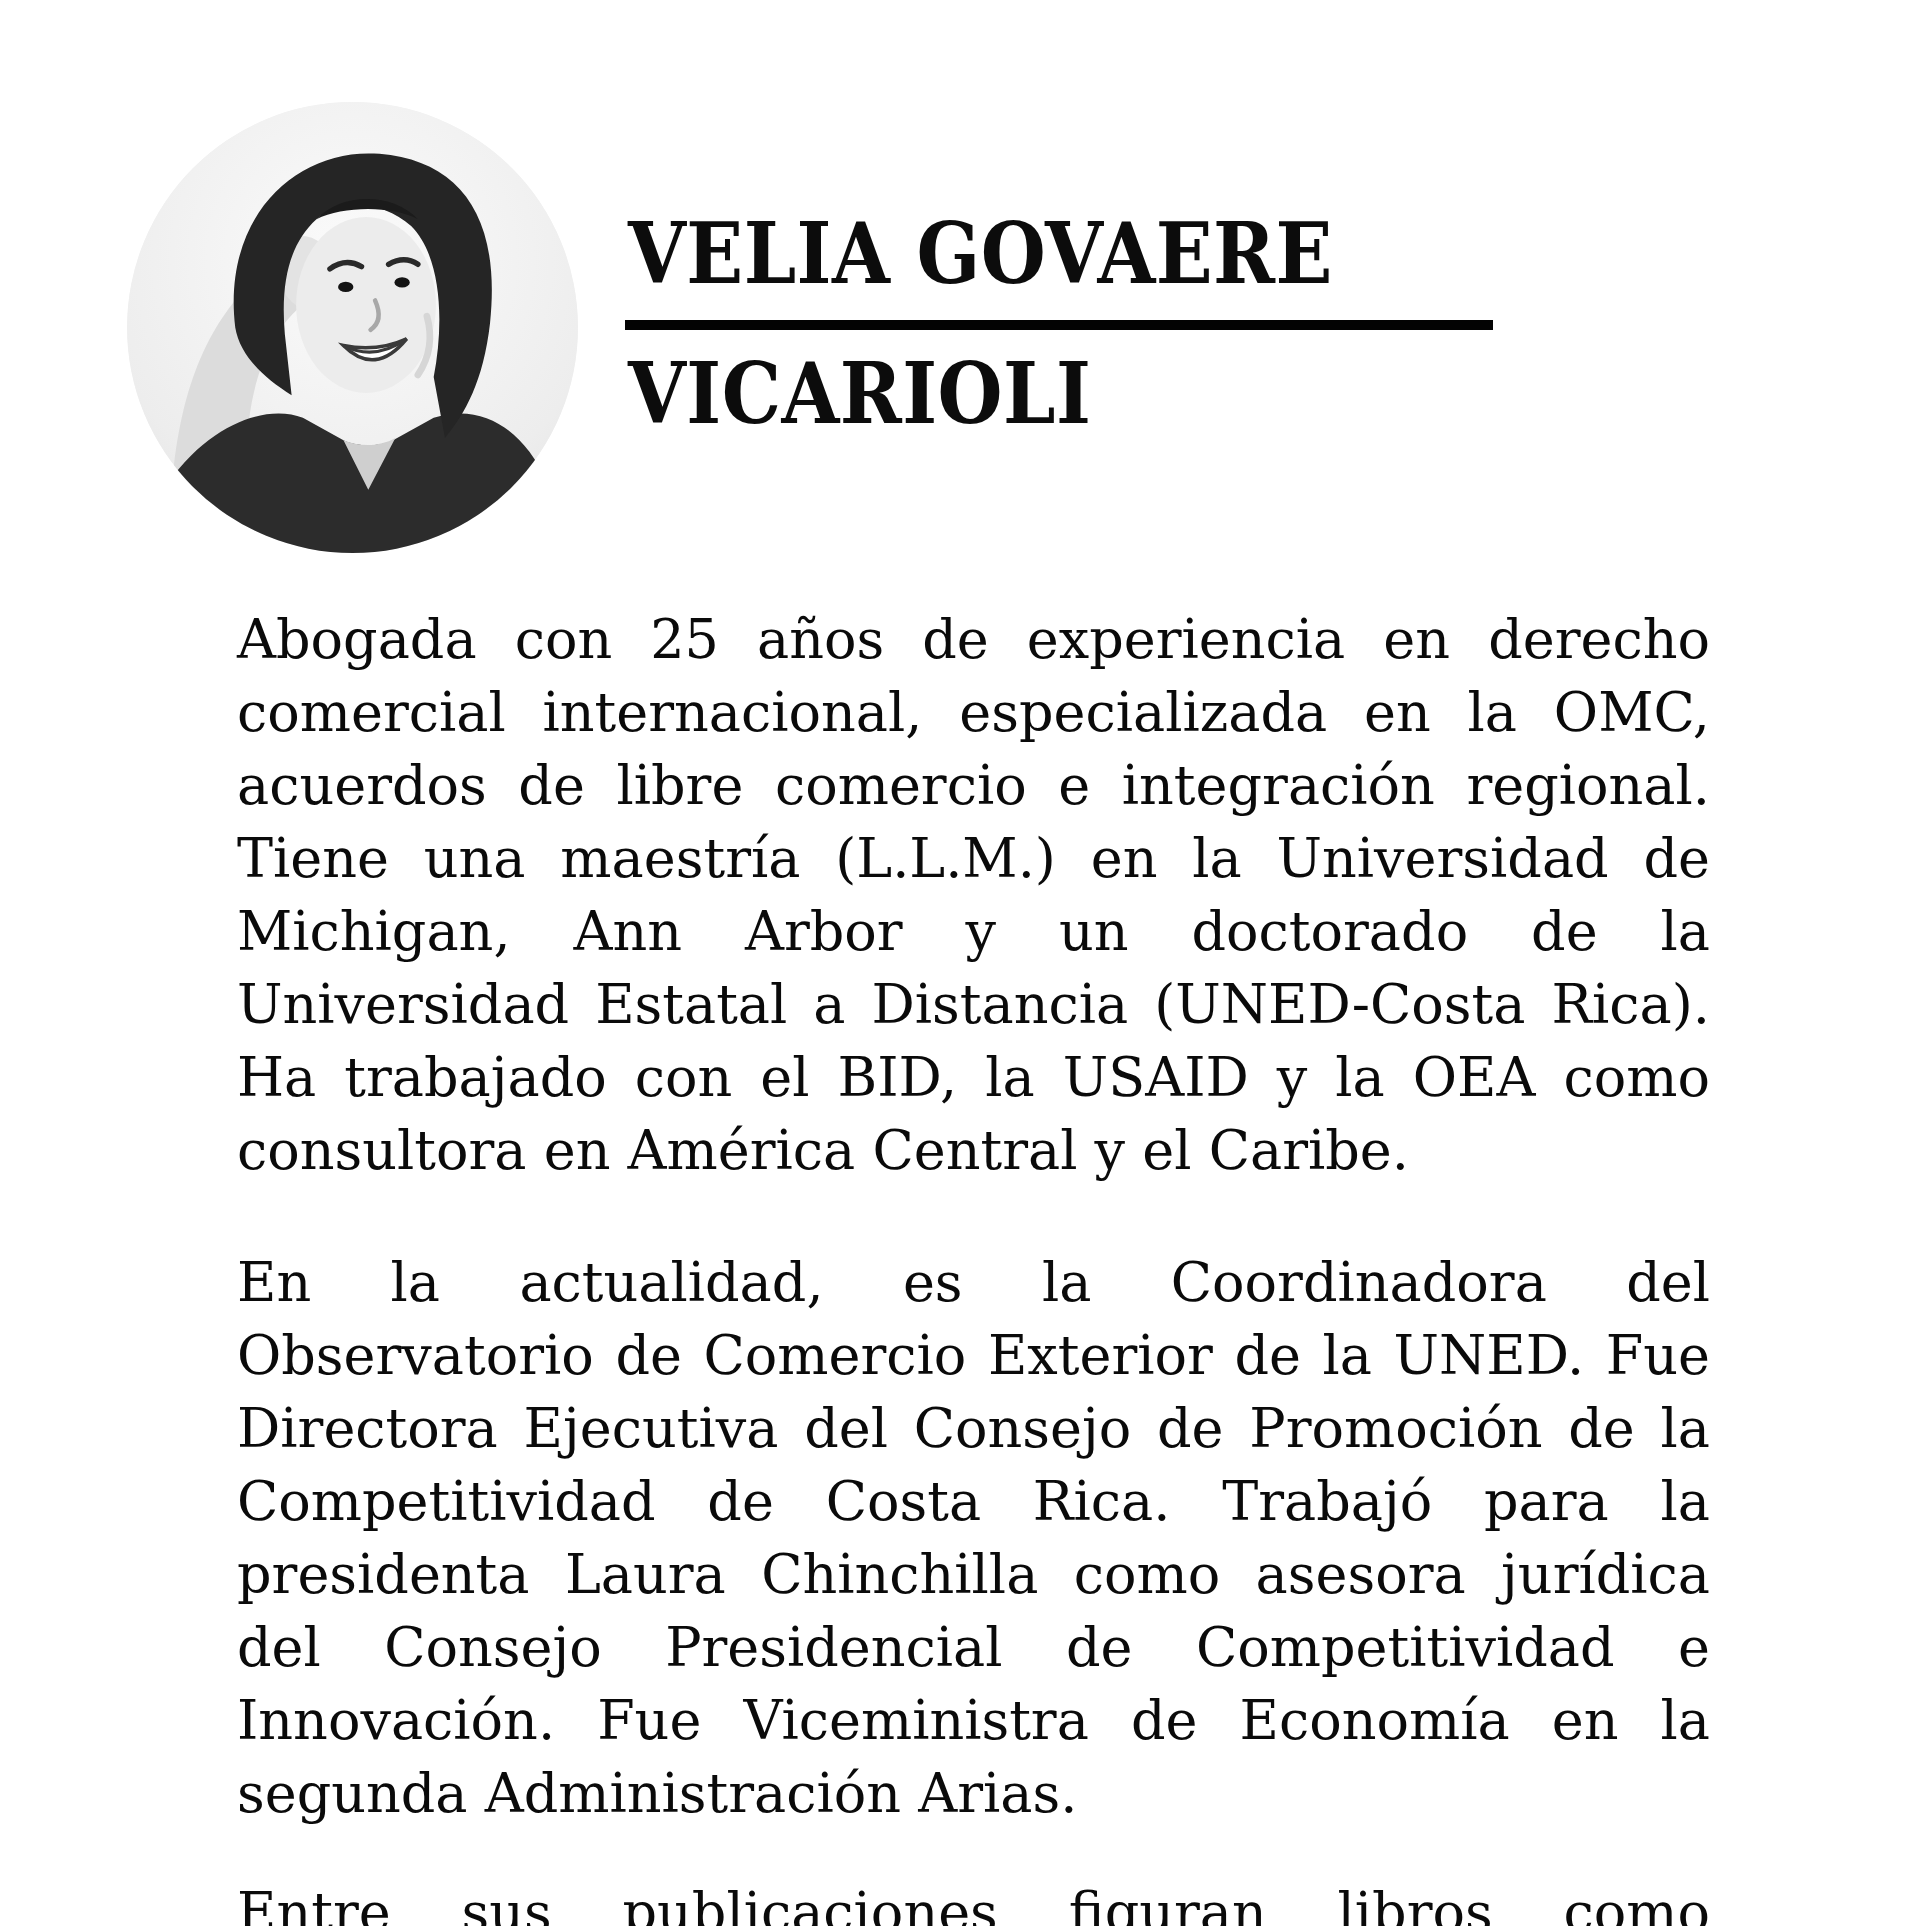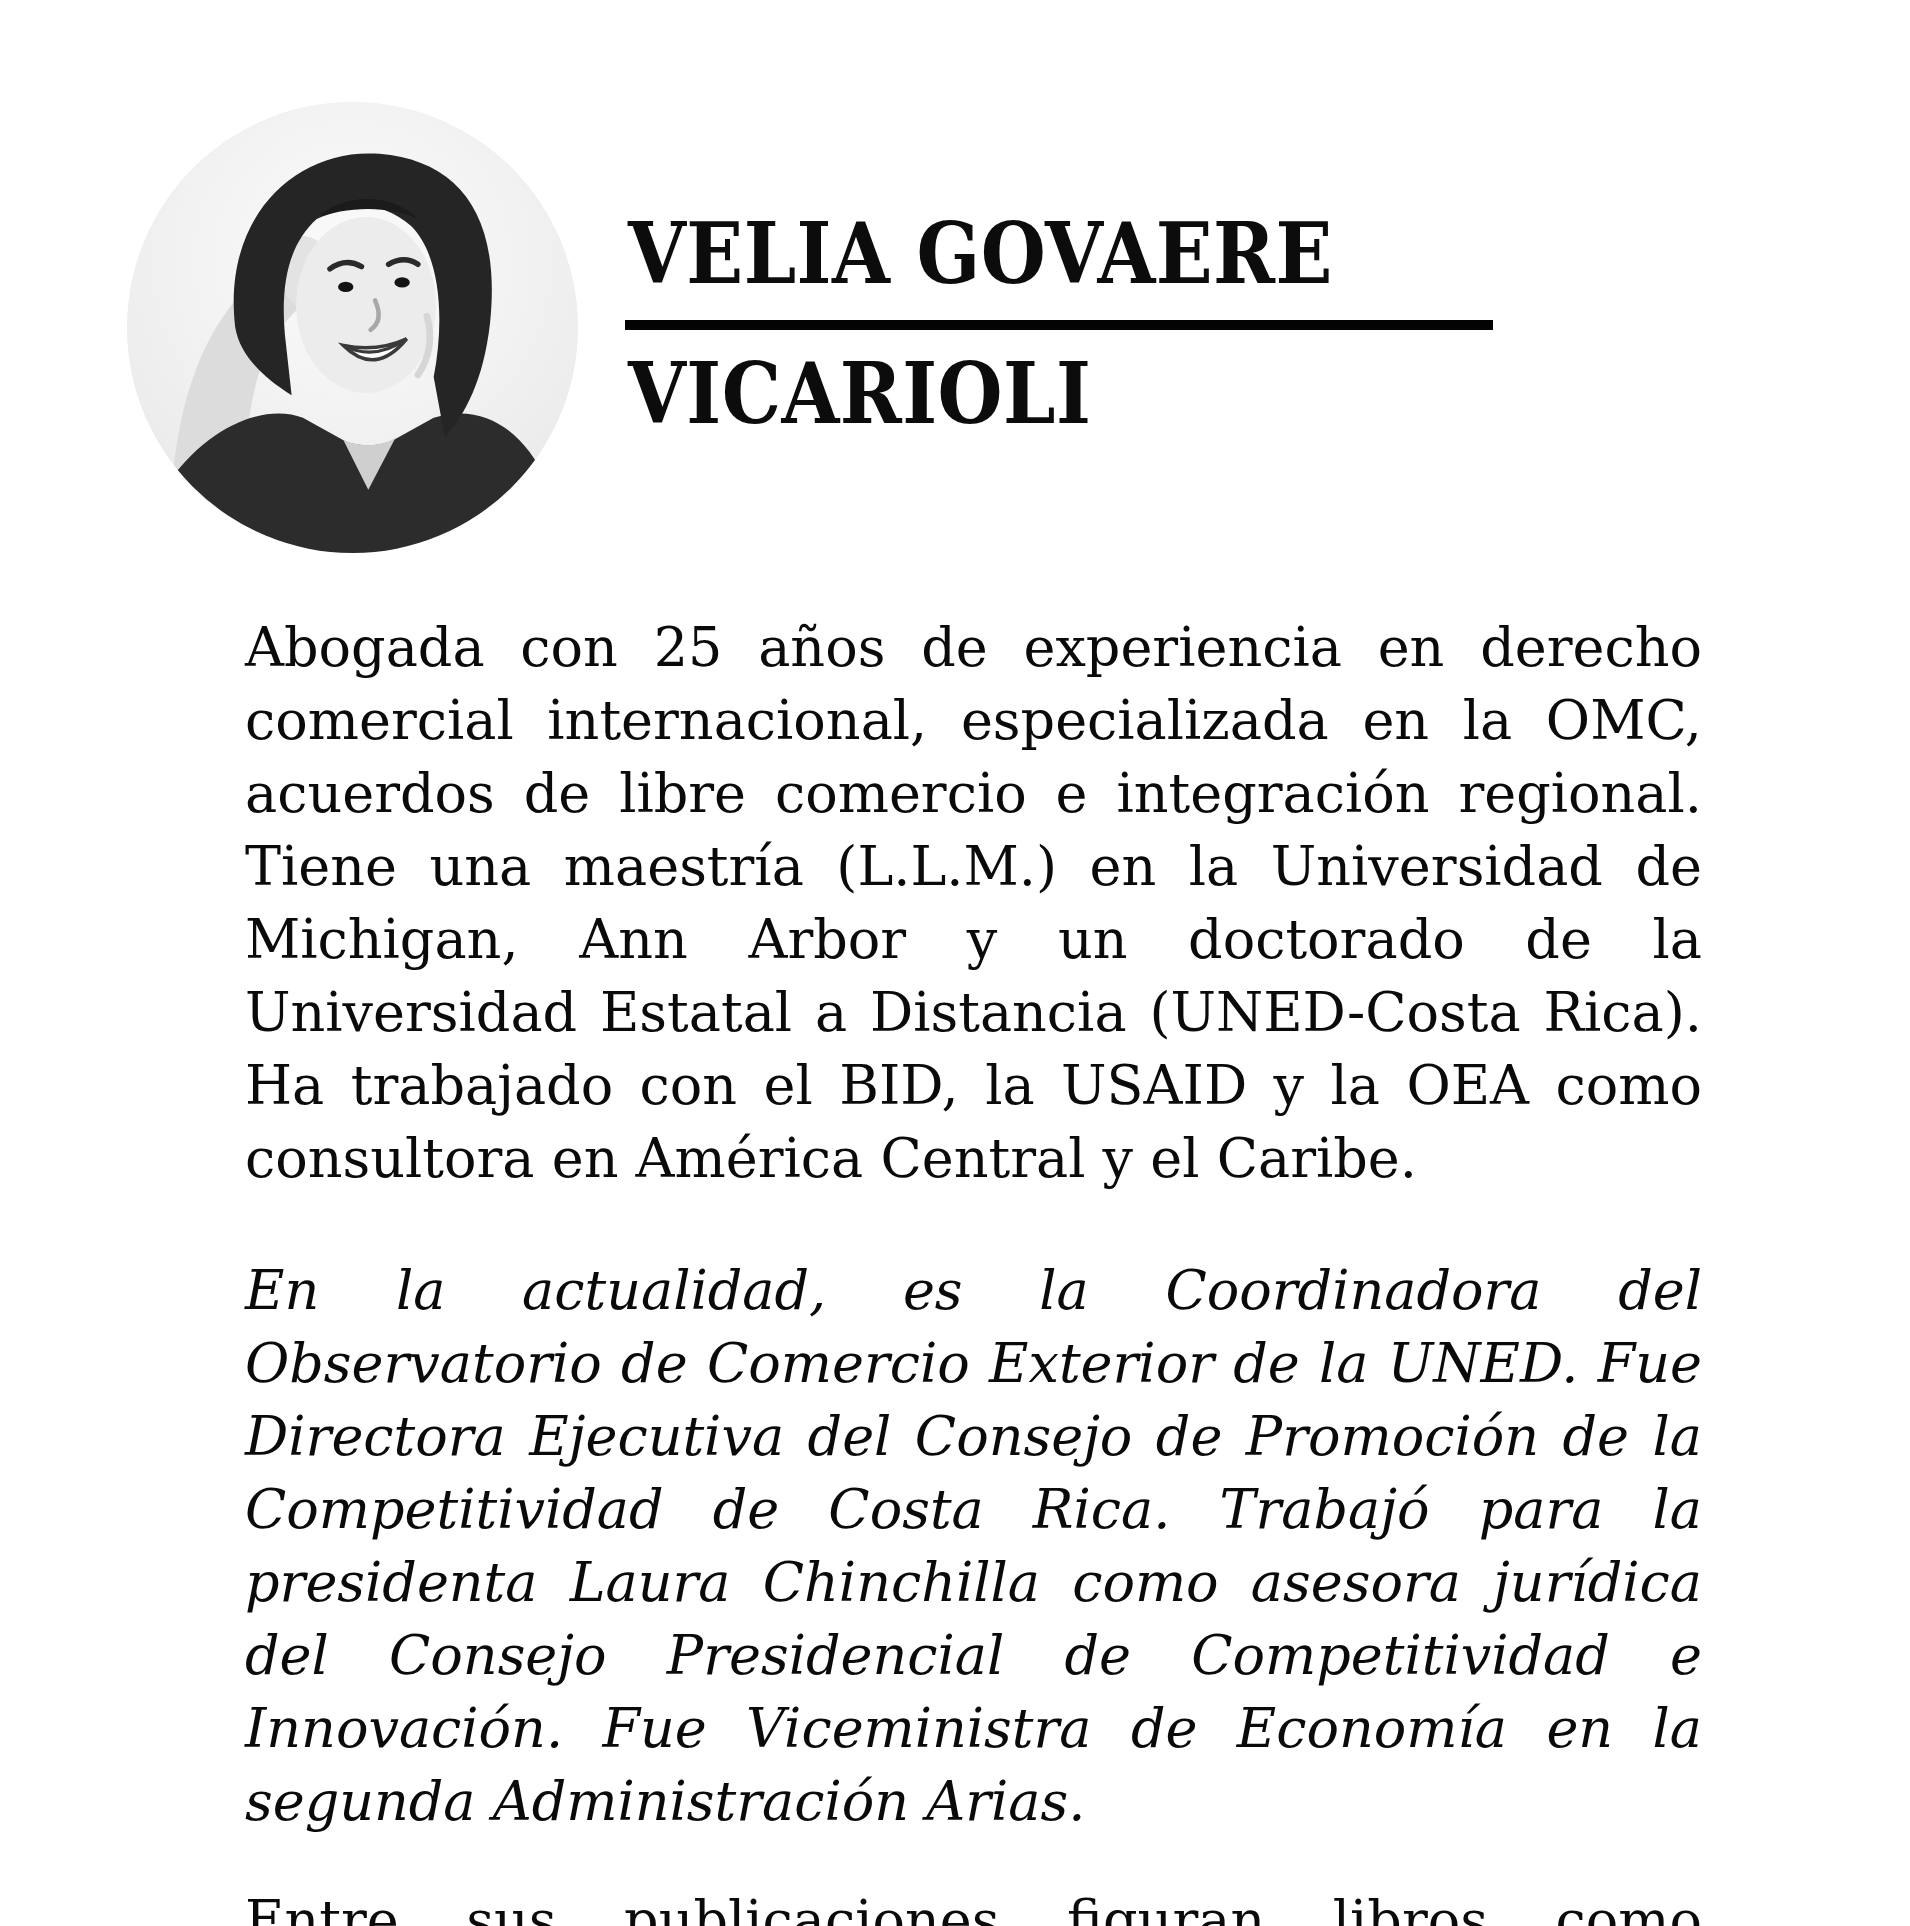--- a/index.html
+++ b/index.html
@@ -73,27 +73,26 @@
     position: absolute;
     left: 229px;
     top: 595px;
     width: 1489px;
     font-size: 54px;
     line-height: 73px;
     text-align: justify;
     color: #0a0a0a;
   }
   .bio p {
-    margin: 16px;
+    margin: 8px;
     padding: 0;
   }
   .p2 {
     margin-top: 59px !important;
     margin-left: 10.8px;
-    font-style: italic;
   }
   .p3 {
     margin-top: 46px !important;
   }
 </style>
 </head>
 <body>
 
 <div class="photo">
   <svg viewBox="0 0 200 200" xmlns="http://www.w3.org/2000/svg" role="img">

